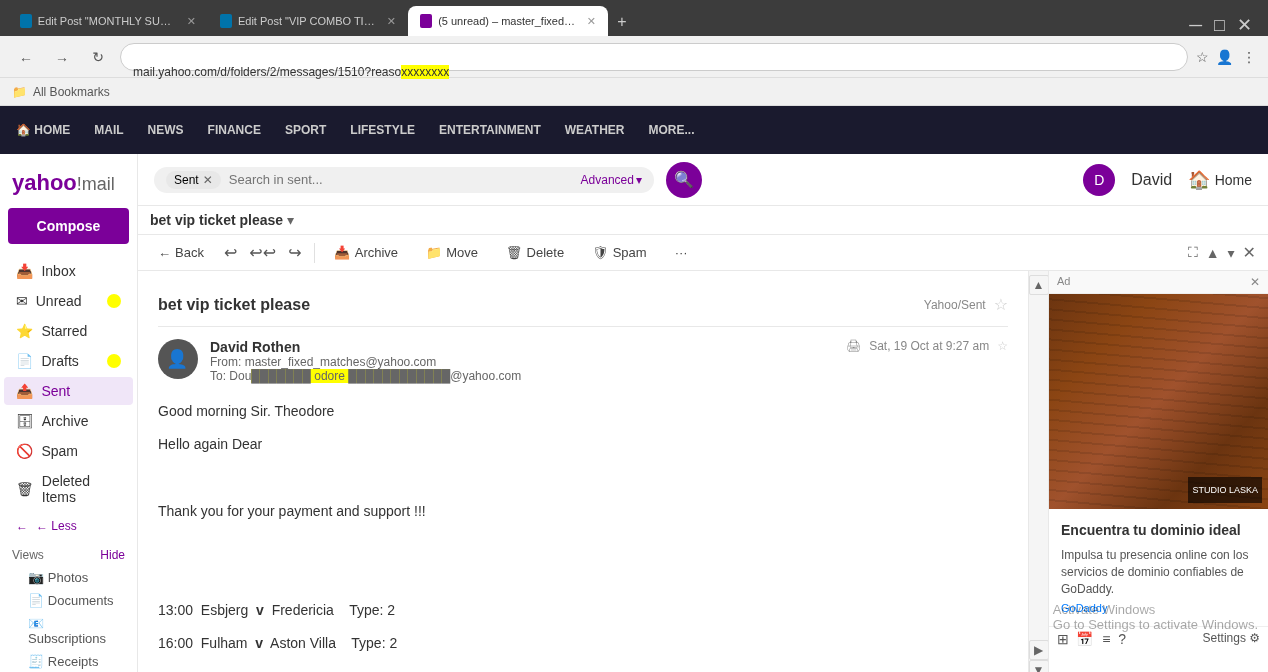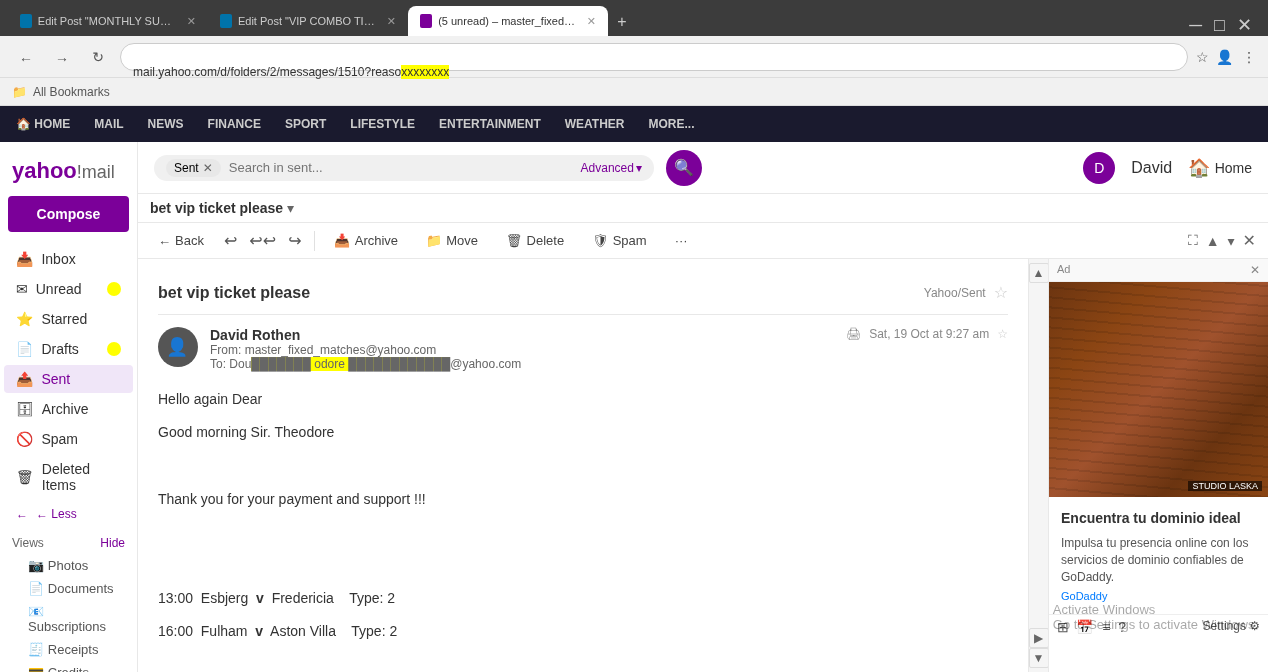--- a/index.html
+++ b/index.html
@@ -18,21 +18,21 @@
 
     
     .address-row { background: #f1f1f1; height: 42px; display: flex; align-items: center; padding: 0 12px; gap: 8px; border-bottom: 1px solid #ddd; }
     .nav-btn { width: 28px; height: 28px; display: flex; align-items: center; justify-content: center; color: #555; font-size: 14px; cursor: pointer; border-radius: 50%; }
     .address-bar { flex: 1; height: 28px; border: 1px solid #ccc; border-radius: 14px; padding: 0 12px; font-size: 12px; background: #fff; display: flex; align-items: center; }
     .address-text { font-size: 12px; color: #333; margin-top: 30px; }
     .addr-icons { display: flex; gap: 8px; color: #555; font-size: 14px; }
     .bookmarks-bar { background: #f1f1f1; height: 28px; display: flex; align-items: center; padding: 0 12px; border-bottom: 1px solid #ddd; font-size: 12px; color: #555; gap: 6px; }
 
     
-    .yahoo-nav { background: #1a1a2e; height: 36px; display: flex; align-items: center; padding: 0 16px; gap: 24px; }
+    .yahoo-nav { background: #1a1a2e; height: 48px; display: flex; align-items: center; padding: 0 16px; gap: 24px; }
     .yahoo-nav-item { color: #ccc; font-size: 12px; font-weight: 600; cursor: pointer; text-transform: uppercase; }
     .yahoo-nav-home { display: flex; align-items: center; gap: 4px; }
 
     
     .main-layout { display: flex; height: calc(672px - 36px - 42px - 28px - 36px); background: #fff; }
 
     
     .sidebar { width: 138px; background: #fff; border-right: 1px solid #e8e8e8; display: flex; flex-direction: column; padding-top: 8px; }
     .yahoo-logo { padding: 8px 12px 12px; }
     .yahoo-logo span { color: #7B0099; font-size: 24px; font-weight: bold; }
@@ -314,22 +314,22 @@
             </div>
           </div>
           <div class="email-date">
             <span>🖨</span>
             <span>Sat, 19 Oct at 9:27 am</span>
             <span style="color:#ccc;cursor:pointer;">☆</span>
           </div>
         </div>
 
         <div class="email-body">
+          <p>Good morning Sir. Theodore</p>
           <p>Hello again Dear</p>
-          <p>Good morning Sir. Theodore</p>
           <p>&nbsp;</p>
           <p>Thank you for your payment and support !!!</p>
           <p>&nbsp;</p>
           <p>&nbsp;</p>
           <p class="match-row">13:00&nbsp;&nbsp;Esbjerg &nbsp;<span class="bold-text">v</span>&nbsp; Fredericia &nbsp;&nbsp; Type: 2</p>
           <p class="match-row">16:00&nbsp;&nbsp;Fulham &nbsp;<span class="bold-text">v</span>&nbsp; Aston Villa &nbsp;&nbsp; Type: 2</p>
 
         </div>
       </div>
 
@@ -343,21 +343,21 @@
       <div class="ad-panel">
         <div class="ad-container">
 
           <div style="display:flex;justify-content:space-between;padding:4px 8px;background:#f9f9f9;border-bottom:1px solid #eee;">
             <span style="font-size:11px;color:#888;">Ad</span>
             <span style="font-size:12px;color:#888;cursor:pointer;">✕</span>
           </div>
 
           <div style="width:100%;height:215px;background:linear-gradient(135deg,#6B3410 0%,#8B4513 25%,#A0522D 50%,#6B3410 75%,#8B4513 100%);position:relative;overflow:hidden;">
             <div style="position:absolute;top:0;left:0;right:0;bottom:0;background:repeating-linear-gradient(5deg,transparent,transparent 8px,rgba(0,0,0,0.1) 8px,rgba(0,0,0,0.1) 10px);"></div>
-            <div style="position:absolute;bottom:6px;right:6px;background:rgba(0,0,0,0.6);color:#fff;font-size:9px;padding:0 4px;">STUDIO LASKA</div>
+            <div style="position:absolute;bottom:6px;right:6px;background:rgba(0,0,0,0.6);color:#fff;font-size:9px;padding:8px 4px;">STUDIO LASKA</div>
           </div>
           <div class="ad-text-content">
             <div class="ad-headline">Encuentra tu dominio ideal</div>
             <div class="ad-subtext">Impulsa tu presencia online con los servicios de dominio confiables de GoDaddy.</div>
             <div class="ad-brand">GoDaddy</div>
           </div>
 
           <div style="display:flex;justify-content:flex-end;padding:4px 8px;gap:8px;border-top:1px solid #eee;">
             <span style="font-size:14px;color:#555;cursor:pointer;">⊞</span>
             <span style="font-size:14px;color:#555;cursor:pointer;">📅</span>

